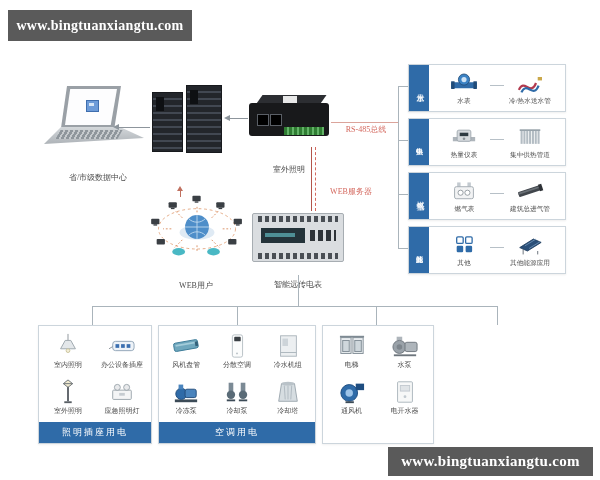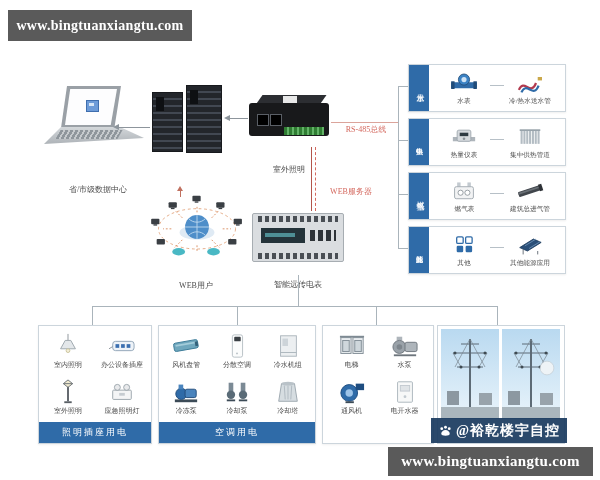--- a/index.html
+++ b/index.html
@@ -279,21 +279,21 @@
   <div class="banner tl">www.bingtuanxiangtu.com</div>
   <div class="banner br">www.bingtuanxiangtu.com</div>
 
   <div class="laptop">
     <div class="lt-scr"></div>
       <div class="lt-scr-in"></div>
       <div class="lt-win"></div>
     <div class="lt-base"></div>
       <div class="lt-keys"></div>
   </div>
-  <div class="lbl" style="left:52px;top:168px;width:92px;">省/市级数据中心</div>
+  <div class="lbl" style="left:52px;top:156px;width:92px;">省/市级数据中心</div>
 
   <div class="tower back">
       <div class="panel"></div>
     </div>
   <div class="tower front">
       <div class="panel"></div>
     </div>
 
   <div class="gateway">
     <div class="gw-top"></div>
@@ -573,35 +573,14 @@
           <div class="bicon">
             <svg class="ic" width="30" height="26">
               <use href="#sym-boiler"></use>
             </svg>
           </div>
         <div class="bcap">电开水器</div>
         </div>
     </div>
   </div>
 
-  <div class="pbox">
-    <div class="photo p1">
-      <svg class="ic" width="58" height="90" viewBox="0 0 58 90">
-          <use href="#sym-tower"></use>
-        </svg>
-    </div>
-    <div class="photo p2">
-      <svg class="ic" width="58" height="90" viewBox="0 0 58 90">
-          <use href="#sym-tower"></use>
-        </svg>
-      <svg class="ic" width="22" height="22" viewBox="0 0 32 28" style="position:absolute;right:2px;top:28px;">
-          <circle cx="16" cy="14" r="10" fill="#eef3f6" stroke="#c3ccd2"></circle>
-        </svg>
-    </div>
-    <div class="wmbar">
-      <svg class="ic" width="15" height="14" viewBox="0 0 32 28">
-          <use href="#sym-paw"></use>
-        </svg>
-      <span>@裕乾楼宇自控</span>
-    </div>
-  </div>
 
 </div>
 
 </body></html>

